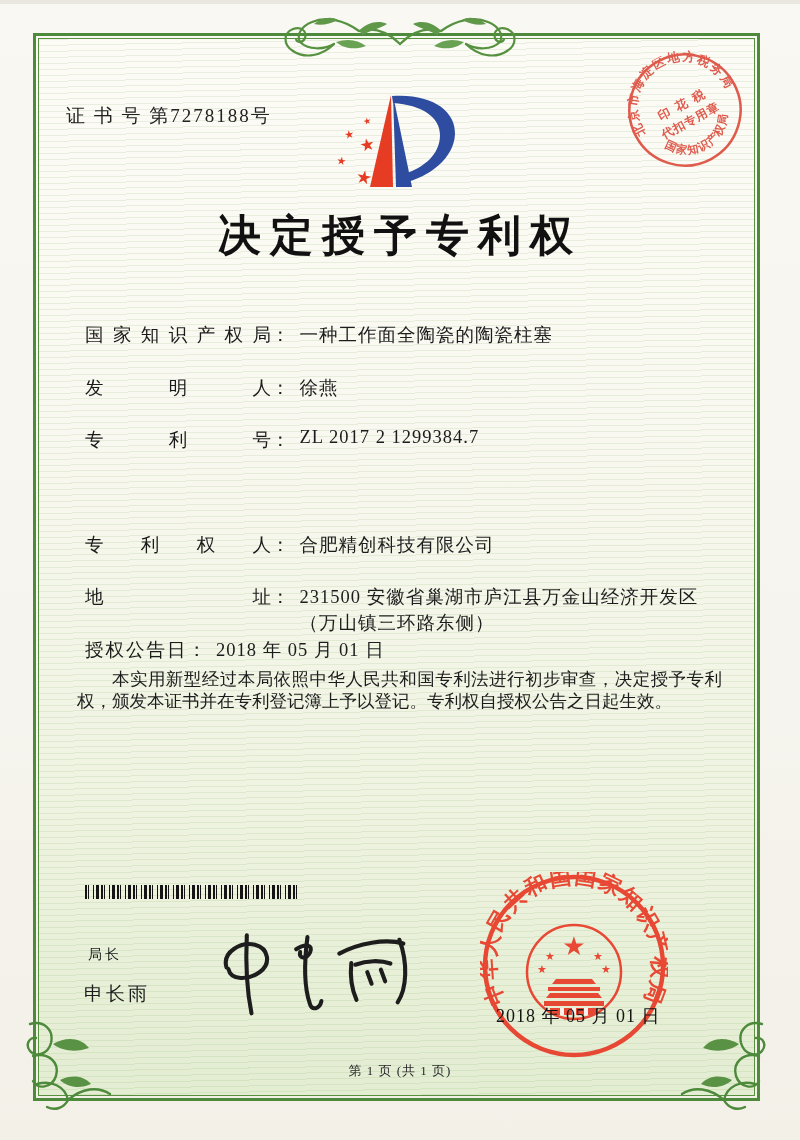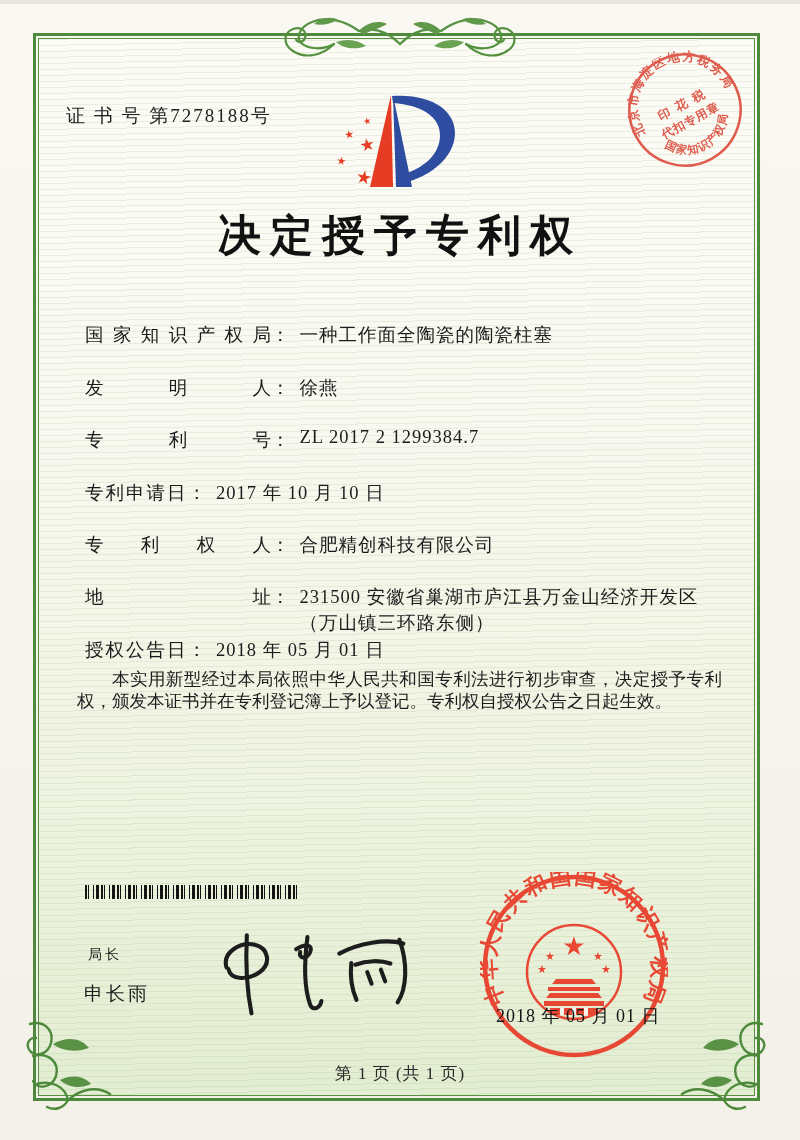--- a/index.html
+++ b/index.html
@@ -64,21 +64,21 @@
   .director-label{position:absolute; left:88px; top:942px; font-size:14px; letter-spacing:3px; z-index:4;}
   .director-name{position:absolute; left:84px; top:977px; font-size:19px; letter-spacing:3px; z-index:4;}
   .signature{position:absolute; left:213px; top:922px; z-index:5; transform:rotate(-2deg);}
   .seal{position:absolute; left:480px; top:868px; width:188px; height:188px; z-index:4; opacity:.95;}
   .seal-date{
     position:absolute; left:496px; top:1000px; z-index:6;
     font-size:18px; letter-spacing:1px; color:#141414;
   }
   .footer{
     position:absolute; left:0; top:1058px; width:100%; z-index:4;
-    text-align:center; font-size:17px; color:#2a2a2a; letter-spacing:1px;
+    text-align:center; font-size:13px; color:#2a2a2a; letter-spacing:1px;
   }
 </style>
 </head>
 <body>
 
 <div class="page">
 
   <div class="frame">
     <div class="frame-inner"></div>
   </div>
@@ -155,23 +155,20 @@
   </svg>
 
   <div class="field-row" style="top:318px;">
     <span class="flabel">国家知识产权局</span><span class="fcolon">：</span><span class="fvalue">一种工作面全陶瓷的陶瓷柱塞</span>
   </div>
   <div class="field-row" style="top:371px;">
     <span class="flabel">发明人</span><span class="fcolon">：</span><span class="fvalue">徐燕</span>
   </div>
   <div class="field-row" style="top:423px;">
     <span class="flabel">专利号</span><span class="fcolon">：</span><span class="fvalue">ZL 2017 2 1299384.7</span>
-  </div>
-  <div class="field-row" style="top:476px;">
-    <span class="flabel compact">专利申请日</span><span class="fcolon">：</span><span class="fvalue">2017 年 10 月 10 日</span>
   </div>
   <div class="field-row" style="top:528px;">
     <span class="flabel">专利权人</span><span class="fcolon">：</span><span class="fvalue">合肥精创科技有限公司</span>
   </div>
   <div class="field-row" style="top:580px;">
     <span class="flabel">地址</span><span class="fcolon">：</span><span class="fvalue wrap">231500 安徽省巢湖市庐江县万金山经济开发区（万山镇三环路东侧）</span>
   </div>
   <div class="field-row" style="top:633px;">
     <span>
       <span class="flabel compact">授权公告日</span><span class="fcolon">：</span><span class="fvalue">2018 年 05 月 01 日</span>

